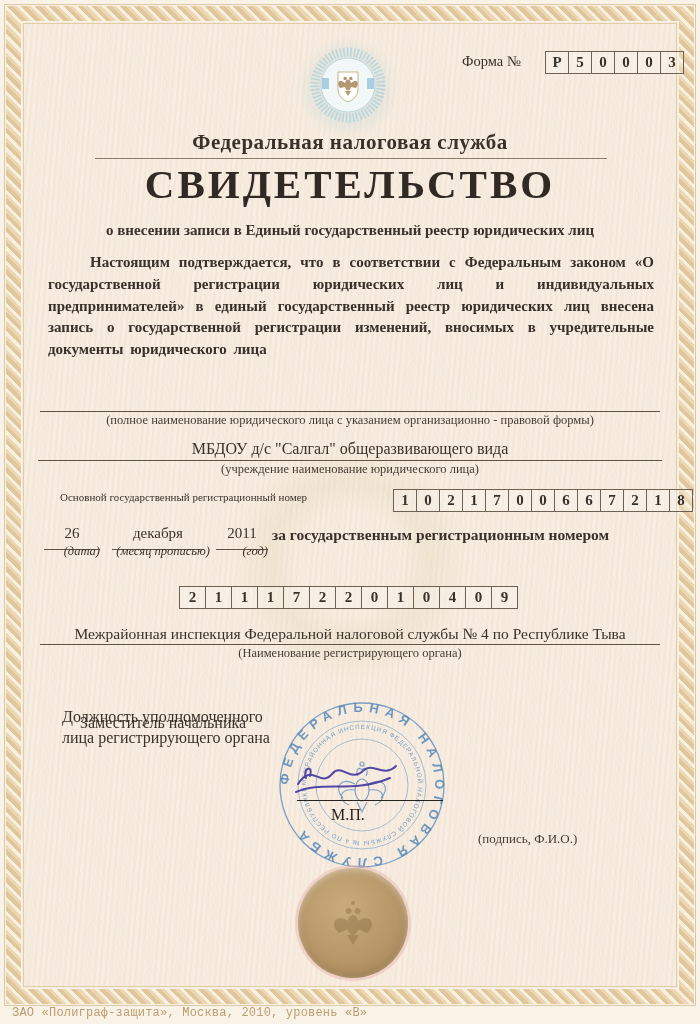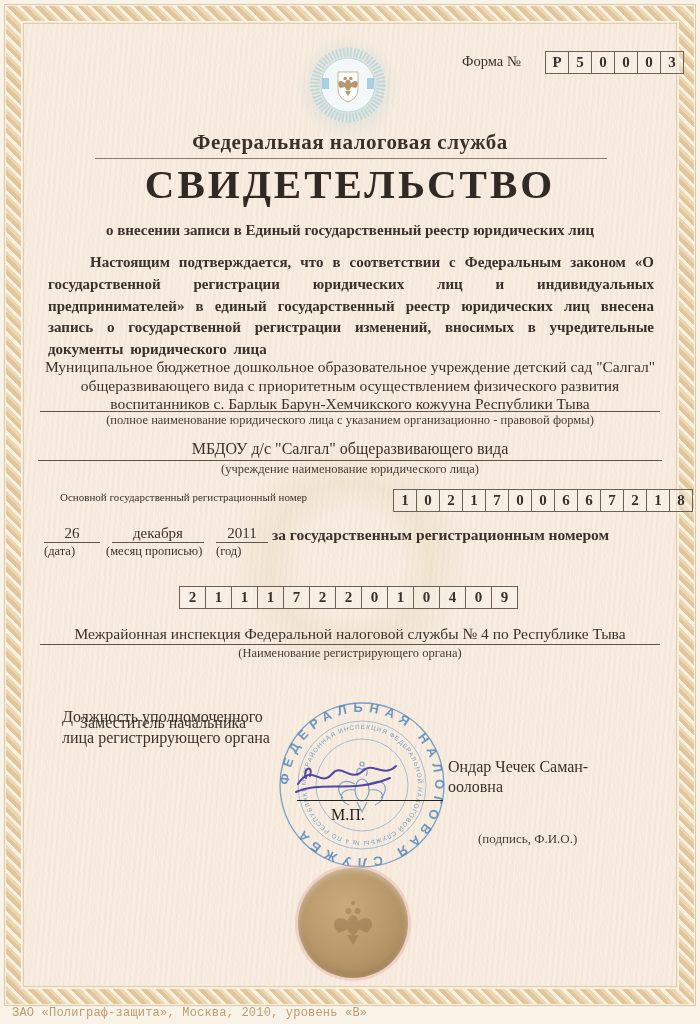--- a/index.html
+++ b/index.html
@@ -49,22 +49,22 @@
   .uline{border-top:1px solid #5f5547;height:0;}
   .fullname-line{left:40px;top:411px;width:620px;}
   .cap{font-size:12.5px;color:#453c33;}
   .fullname-caption{top:413px;}
   .shortname{top:440px;font-size:16px;}
   .shortname-line{left:38px;top:460px;width:624px;}
   .shortname-caption{top:462px;}
 
   .ogrn-label{left:60px;top:491px;font-size:11px;}
 
-  .dfield{border-bottom:1px solid #5f5547;text-align:center;font-size:15px;padding-bottom:0;}
-  .fcap{font-size:12.5px;text-align:left;}
+  .dfield{border-bottom:1px solid #5f5547;text-align:center;font-size:15px;padding-bottom:7px;}
+  .fcap{font-size:12.5px;text-align:right;font-style:italic;}
   .day-f{left:44px;top:525px;width:56px;}
   .day-c{left:44px;top:544px;width:56px;}
   .mon-f{left:112px;top:525px;width:92px;}
   .mon-c{left:106px;top:544px;width:104px;}
   .yr-f{left:216px;top:525px;width:52px;}
   .yr-c{left:216px;top:544px;width:52px;}
   .grn-label{left:272px;top:526px;font-size:15.5px;font-weight:bold;}
 
   .authority{top:625px;font-size:15.5px;}
   .authority-line{left:40px;top:644px;width:620px;}
@@ -127,23 +127,20 @@
     </g>
   </svg>
 
   <div class="abs ctr agency">Федеральная налоговая служба</div>
   <div class="abs title-line"></div>
   <div class="abs ctr doc-title">СВИДЕТЕЛЬСТВО</div>
   <div class="abs ctr subtitle">о внесении записи в Единый государственный реестр юридических лиц</div>
 
   <div class="abs para">Настоящим подтверждается, что в соответствии с Федеральным законом «О государственной регистрации юридических лиц и индивидуальных предпринимателей» в единый государственный реестр юридических лиц внесена запись о государственной регистрации изменений, вносимых в учредительные документы юридического лица</div>
 
-  <div class="abs fullname pre">Муниципальное бюджетное дошкольное образовательное учреждение  детский сад "Салгал"
-общеразвивающего вида с приоритетным осуществлением физического развития
-воспитанников с. Барлык Барун-Хемчикского кожууна Республики Тыва</div>
   <div class="abs uline fullname-line"></div>
   <div class="abs ctr cap fullname-caption">(полное наименование юридического лица с указанием организационно - правовой формы)</div>
 
   <div class="abs ctr shortname">МБДОУ д/с "Салгал" общеразвивающего вида</div>
   <div class="abs uline shortname-line"></div>
   <div class="abs ctr cap shortname-caption">(учреждение наименование юридического лица)</div>
 
   <div class="abs ogrn-label">Основной государственный регистрационный номер</div>
   <div class="cells cells-ogrn">
     <span class="cell">1</span>
@@ -222,22 +219,20 @@
   <svg class="abs signature" viewBox="0 0 130 60">
     <g stroke="#41369e" stroke-width="2" fill="none" opacity="0.9" stroke-linecap="round">
       <path d="M14,34 C10,24 22,20 18,32"></path>
       <path d="M6,40 C20,18 28,44 40,30 C50,18 58,40 72,26 C80,18 92,34 104,22"></path>
       <path d="M4,48 C30,36 60,50 98,34"></path>
     </g>
   </svg>
 
   <div class="abs sig-line"></div>
   <div class="abs mp">М.П.</div>
-  <div class="abs signer pre">Ондар Чечек Саман-
-ооловна</div>
   <div class="abs cap sig-caption">(подпись, Ф.И.О.)</div>
 
   <div class="abs gold-seal">
     <svg width="72" height="72" viewBox="0 0 72 72">
       <g fill="#8a6f45" opacity="0.45">
         <ellipse cx="36" cy="38" rx="6" ry="10"></ellipse>
         <path d="M31,34 C18,26 12,38 22,46 L31,42 Z"></path>
         <path d="M41,34 C54,26 60,38 50,46 L41,42 Z"></path>
         <circle cx="31.5" cy="24" r="3"></circle>
         <circle cx="40.5" cy="24" r="3"></circle>

